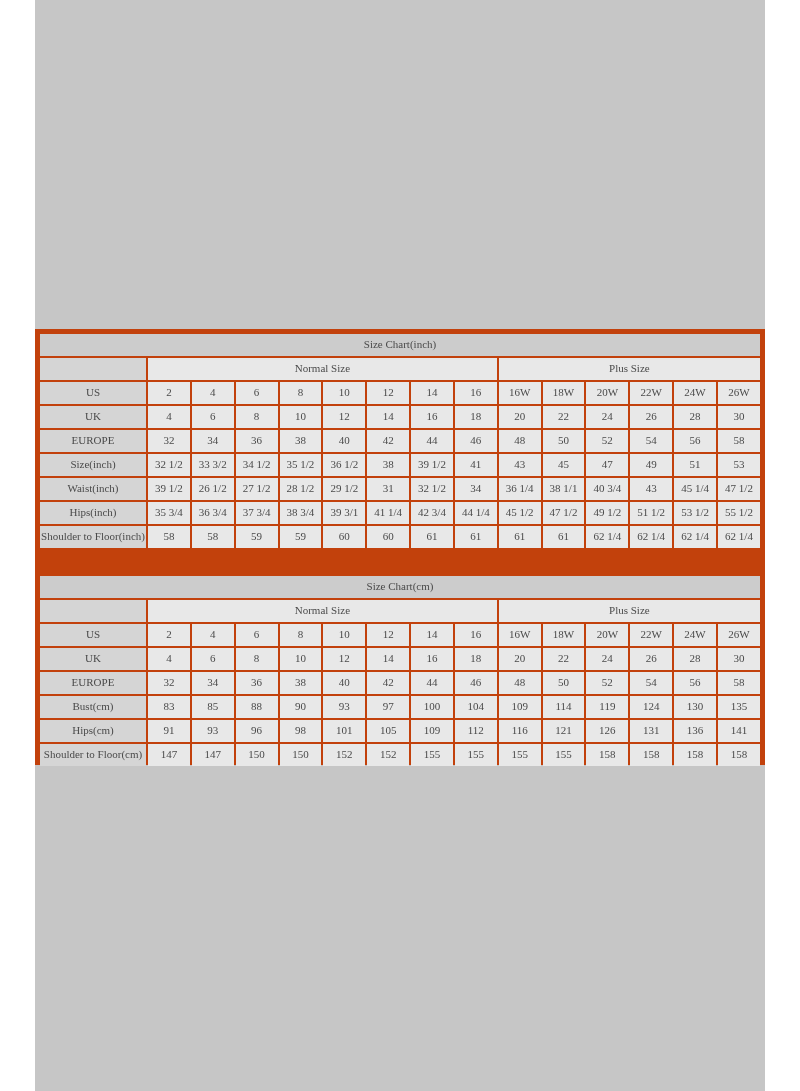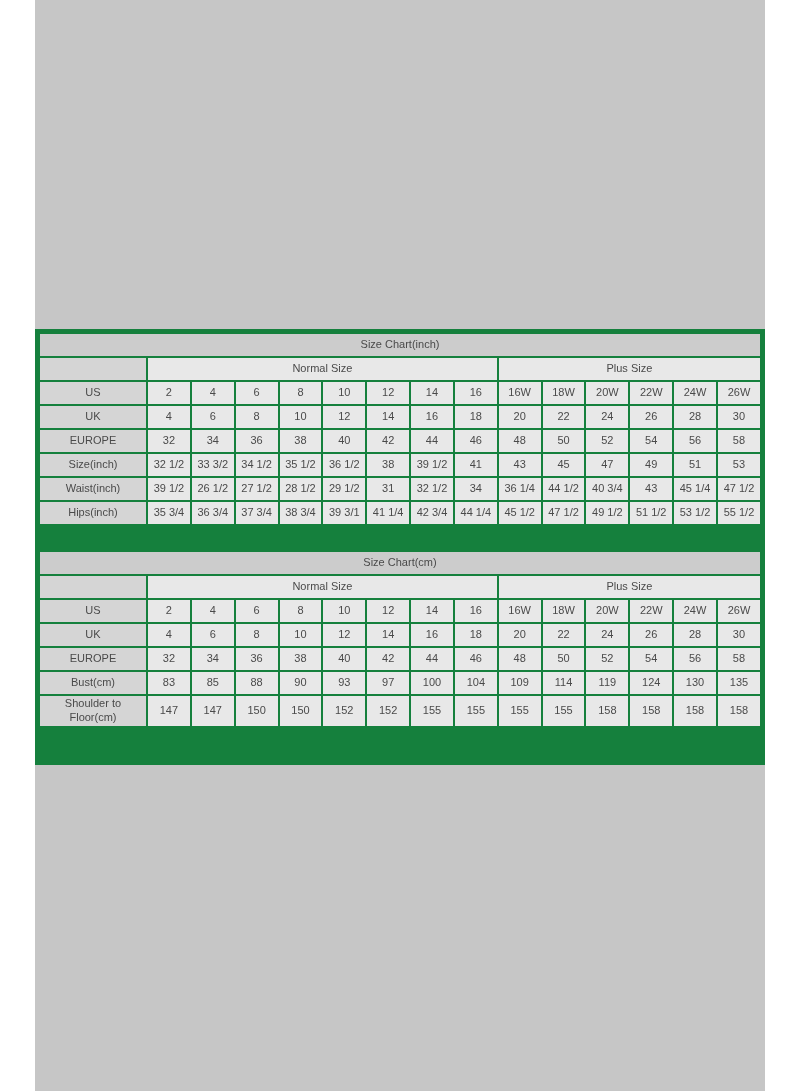--- a/index.html
+++ b/index.html
@@ -18,23 +18,24 @@
     width: 730px;
     height: 1091px;
     background: #c6c6c6;
   }
   .white-band {
     position: absolute;
     left: 35px;
     top: 329px;
     width: 730px;
     height: 436px;
-    background: #15803d;
+    background: #c2410c;
     box-sizing: border-box;
     padding: 3px 3px 0 3px;
+    font-family: Liberation Serif, serif;
   }
   table.size-chart {
     border-collapse: separate;
     border-spacing: 2px;
     table-layout: fixed;
     width: 724px;
     font-size: 11px;
     color: #4a4a4a;
   }
   table.size-chart.second { margin-top: 24px; }
@@ -155,21 +156,21 @@
             <td class="label-cell">Waist(inch)</td>
             <td class="data-cell">39 1/2</td>
             <td class="data-cell">26 1/2</td>
             <td class="data-cell">27 1/2</td>
             <td class="data-cell">28 1/2</td>
             <td class="data-cell">29 1/2</td>
             <td class="data-cell">31</td>
             <td class="data-cell">32 1/2</td>
             <td class="data-cell">34</td>
             <td class="data-cell">36 1/4</td>
-            <td class="data-cell">44 1/2</td>
+            <td class="data-cell">38 1/1</td>
             <td class="data-cell">40 3/4</td>
             <td class="data-cell">43</td>
             <td class="data-cell">45 1/4</td>
             <td class="data-cell">47 1/2</td>
           </tr>
           <tr>
             <td class="label-cell">Hips(inch)</td>
             <td class="data-cell">35 3/4</td>
             <td class="data-cell">36 3/4</td>
             <td class="data-cell">37 3/4</td>
@@ -178,20 +179,37 @@
             <td class="data-cell">41 1/4</td>
             <td class="data-cell">42 3/4</td>
             <td class="data-cell">44 1/4</td>
             <td class="data-cell">45 1/2</td>
             <td class="data-cell">47 1/2</td>
             <td class="data-cell">49 1/2</td>
             <td class="data-cell">51 1/2</td>
             <td class="data-cell">53 1/2</td>
             <td class="data-cell">55 1/2</td>
           </tr>
+          <tr>
+            <td class="label-cell">Shoulder to Floor(inch)</td>
+            <td class="data-cell">58</td>
+            <td class="data-cell">58</td>
+            <td class="data-cell">59</td>
+            <td class="data-cell">59</td>
+            <td class="data-cell">60</td>
+            <td class="data-cell">60</td>
+            <td class="data-cell">61</td>
+            <td class="data-cell">61</td>
+            <td class="data-cell">61</td>
+            <td class="data-cell">61</td>
+            <td class="data-cell">62 1/4</td>
+            <td class="data-cell">62 1/4</td>
+            <td class="data-cell">62 1/4</td>
+            <td class="data-cell">62 1/4</td>
+          </tr>
         </tbody>
     </table>
     <table class="size-chart second">
       <colgroup>
           <col style="width: 106px;">
           <col>
           <col>
           <col>
           <col>
           <col>
@@ -276,20 +294,37 @@
             <td class="data-cell">100</td>
             <td class="data-cell">104</td>
             <td class="data-cell">109</td>
             <td class="data-cell">114</td>
             <td class="data-cell">119</td>
             <td class="data-cell">124</td>
             <td class="data-cell">130</td>
             <td class="data-cell">135</td>
           </tr>
           <tr>
+            <td class="label-cell">Hips(cm)</td>
+            <td class="data-cell">91</td>
+            <td class="data-cell">93</td>
+            <td class="data-cell">96</td>
+            <td class="data-cell">98</td>
+            <td class="data-cell">101</td>
+            <td class="data-cell">105</td>
+            <td class="data-cell">109</td>
+            <td class="data-cell">112</td>
+            <td class="data-cell">116</td>
+            <td class="data-cell">121</td>
+            <td class="data-cell">126</td>
+            <td class="data-cell">131</td>
+            <td class="data-cell">136</td>
+            <td class="data-cell">141</td>
+          </tr>
+          <tr>
             <td class="label-cell">Shoulder to Floor(cm)</td>
             <td class="data-cell">147</td>
             <td class="data-cell">147</td>
             <td class="data-cell">150</td>
             <td class="data-cell">150</td>
             <td class="data-cell">152</td>
             <td class="data-cell">152</td>
             <td class="data-cell">155</td>
             <td class="data-cell">155</td>
             <td class="data-cell">155</td>

